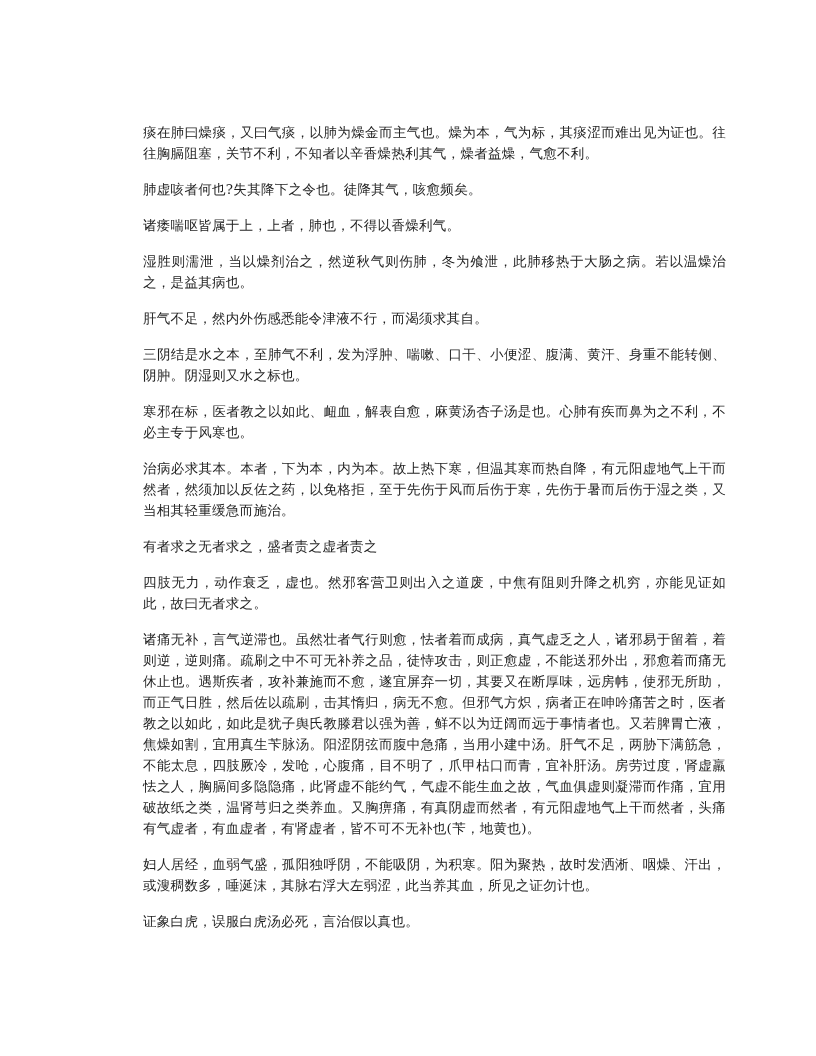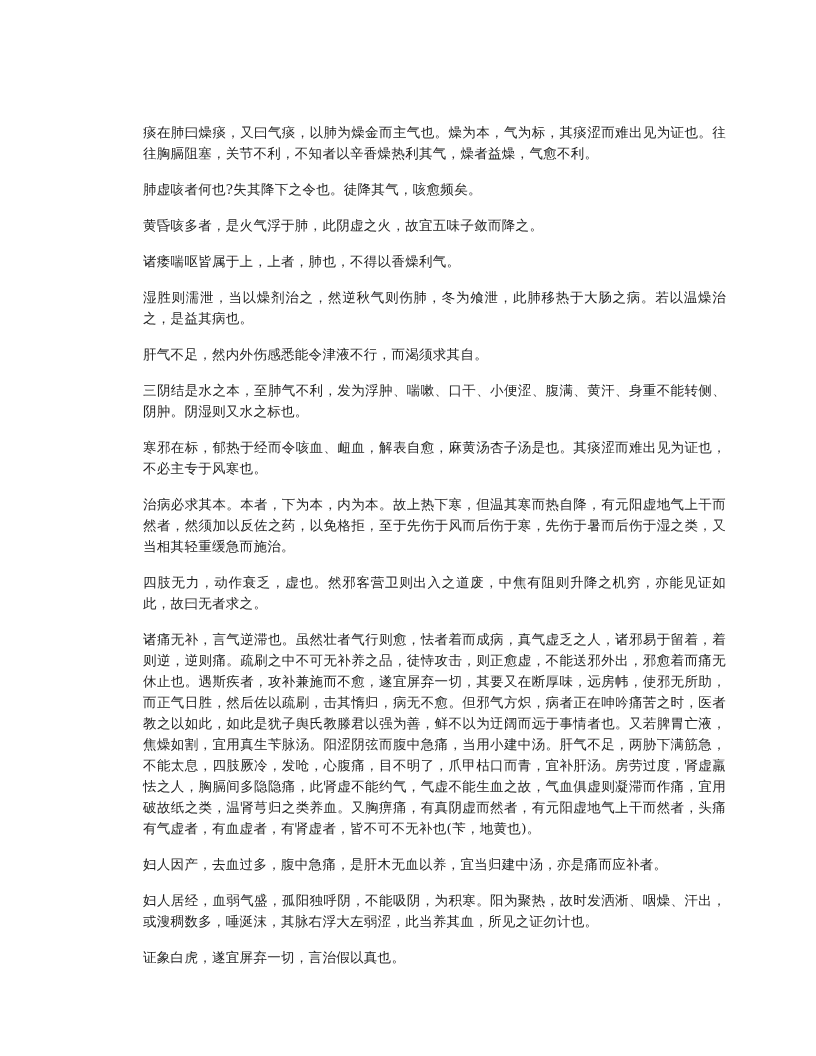--- a/index.html
+++ b/index.html
@@ -34,26 +34,25 @@
     letter-spacing: 0.3px;
   }
 </style>
 </head>
 <body>
 
 <div class="page">
   <div class="content">
     <p>痰在肺曰燥痰，又曰气痰，以肺为燥金而主气也。燥为本，气为标，其痰涩而难出见为证也。往往胸膈阻塞，关节不利，不知者以辛香燥热利其气，燥者益燥，气愈不利。</p>
     <p>肺虚咳者何也?失其降下之令也。徒降其气，咳愈频矣。</p>
-    <p>黄昏咳多者，是火气浮于肺，此阴虚之火，故宜五味子敛而降之。</p>
     <p>诸痿喘呕皆属于上，上者，肺也，不得以香燥利气。</p>
     <p>湿胜则濡泄，当以燥剂治之，然逆秋气则伤肺，冬为飧泄，此肺移热于大肠之病。若以温燥治之，是益其病也。</p>
     <p>肝气不足，然内外伤感悉能令津液不行，而渴须求其自。</p>
     <p>三阴结是水之本，至肺气不利，发为浮肿、喘嗽、口干、小便涩、腹满、黄汗、身重不能转侧、阴肿。阴湿则又水之标也。</p>
-    <p>寒邪在标，郁热于经而令咳血、衄血，解表自愈，麻黄汤杏子汤是也。其痰涩而难出见为证也，不必主专于风寒也。</p>
+    <p>寒邪在标，医者教之以如此、衄血，解表自愈，麻黄汤杏子汤是也。心肺有疾而鼻为之不利，不必主专于风寒也。</p>
     <p>治病必求其本。本者，下为本，内为本。故上热下寒，但温其寒而热自降，有元阳虚地气上干而然者，然须加以反佐之药，以免格拒，至于先伤于风而后伤于寒，先伤于暑而后伤于湿之类，又当相其轻重缓急而施治。</p>
+    <p>有者求之无者求之，盛者责之虚者责之</p>
     <p>四肢无力，动作衰乏，虚也。然邪客营卫则出入之道废，中焦有阻则升降之机穷，亦能见证如此，故曰无者求之。</p>
     <p>诸痛无补，言气逆滞也。虽然壮者气行则愈，怯者着而成病，真气虚乏之人，诸邪易于留着，着则逆，逆则痛。疏刷之中不可无补养之品，徒恃攻击，则正愈虚，不能送邪外出，邪愈着而痛无休止也。遇斯疾者，攻补兼施而不愈，遂宜屏弃一切，其要又在断厚味，远房帏，使邪无所助，而正气日胜，然后佐以疏刷，击其惰归，病无不愈。但邪气方炽，病者正在呻吟痛苦之时，医者教之以如此，如此是犹子舆氏教滕君以强为善，鲜不以为迂阔而远于事情者也。又若脾胃亡液，焦燥如割，宜用真生苄脉汤。阳涩阴弦而腹中急痛，当用小建中汤。肝气不足，两胁下满筋急，不能太息，四肢厥冷，发呛，心腹痛，目不明了，爪甲枯口而青，宜补肝汤。房劳过度，肾虚羸怯之人，胸膈间多隐隐痛，此肾虚不能约气，气虚不能生血之故，气血俱虚则凝滞而作痛，宜用破故纸之类，温肾芎归之类养血。又胸痹痛，有真阴虚而然者，有元阳虚地气上干而然者，头痛有气虚者，有血虚者，有肾虚者，皆不可不无补也(苄，地黄也)。</p>
-    <p>妇人因产，去血过多，腹中急痛，是肝木无血以养，宜当归建中汤，亦是痛而应补者。</p>
     <p>妇人居经，血弱气盛，孤阳独呼阴，不能吸阴，为积寒。阳为聚热，故时发洒淅、咽燥、汗出，或溲稠数多，唾涎沫，其脉右浮大左弱涩，此当养其血，所见之证勿计也。</p>
-    <p>证象白虎，遂宜屏弃一切，言治假以真也。</p>
+    <p>证象白虎，误服白虎汤必死，言治假以真也。</p>
   </div>
 </div>
 
 </body></html>

